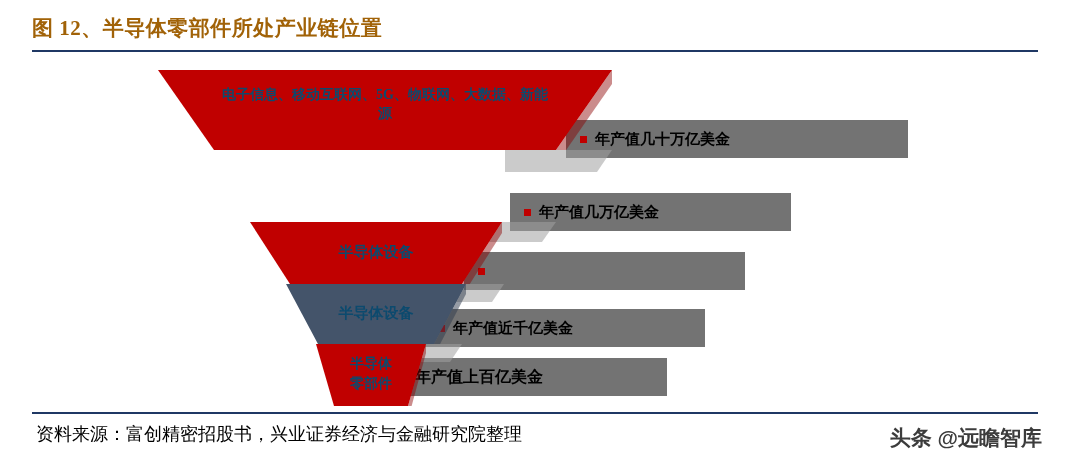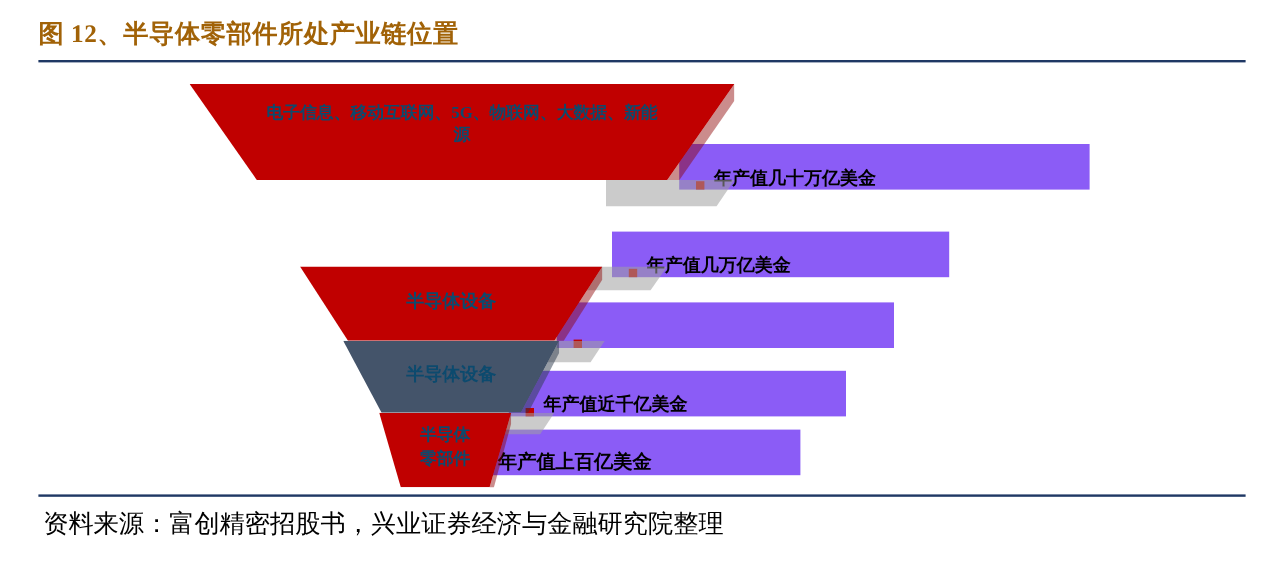--- a/index.html
+++ b/index.html
@@ -52,21 +52,21 @@
     top: 412px;
     width: 1006px;
     height: 2px;
     background: #1f3864;
   }
   .footer-text {
     position: absolute;
     left: 36px;
     top: 422px;
     font-family: Liberation Serif, serif;
-    font-size: 21px;
+    font-size: 18px;
     color: #000000;
     white-space: nowrap;
   }
   .watermark {
     position: absolute;
     right: 28px;
     top: 424px;
     font-size: 21px;
     font-weight: bold;
     color: #3c3c3c;
@@ -97,23 +97,23 @@
     text-align: center;
     color: #0c4a6e;
     font-family: "Liberation Serif", serif;
     font-weight: bold;
     line-height: 1.35;
     pointer-events: none;
   }
   
   .callout {
     position: absolute;
-    background: #8b5cf6;
+    background: #737373;
     display: flex;
-    align-items: flex-end;
+    align-items: center;
   }
   .callout .bullet {
     width: 7px;
     height: 7px;
     background: #c00000;
     margin-left: 14px;
     margin-right: 8px;
     flex: 0 0 auto;
   }
   .callout .ctext {
@@ -214,14 +214,15 @@
         <polygon points="92,62 110,0 110,9 94,68" fill="#8c0000" opacity="0.45"></polygon>
       </svg>
       <div class="label" style="top:11px; font-size:14px;">半导体</div>
       <div class="label" style="top:31px; font-size:14px;">零部件</div>
     </div>
 
   </div>
 
   <div class="footer-rule"></div>
   <div class="footer-text">资料来源：富创精密招股书，兴业证券经济与金融研究院整理</div>
+  <div class="watermark">头条 @远瞻智库</div>
 
 </div>
 
 </body></html>

